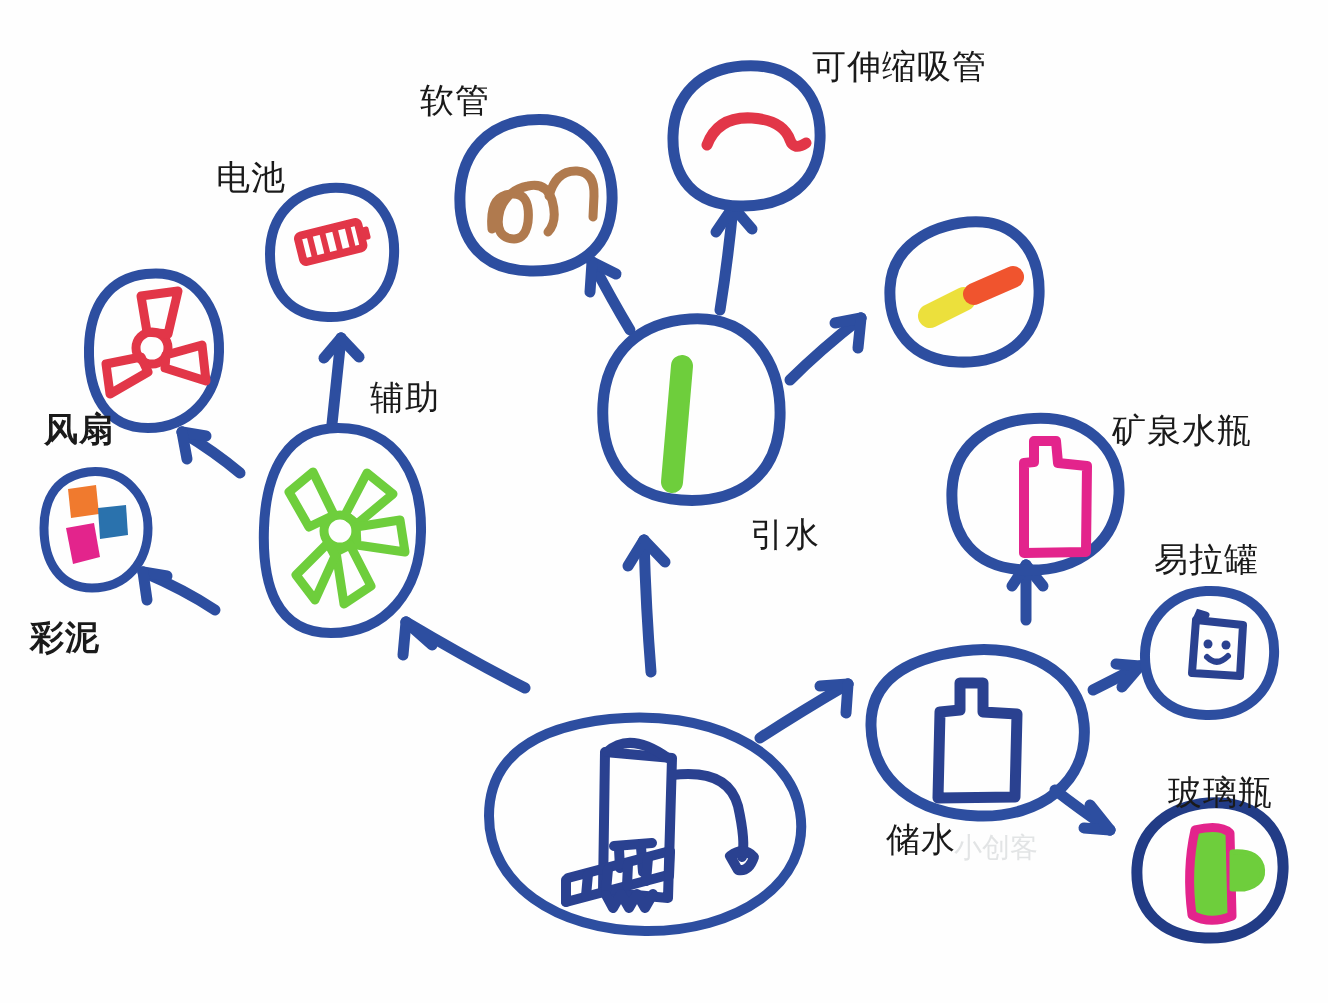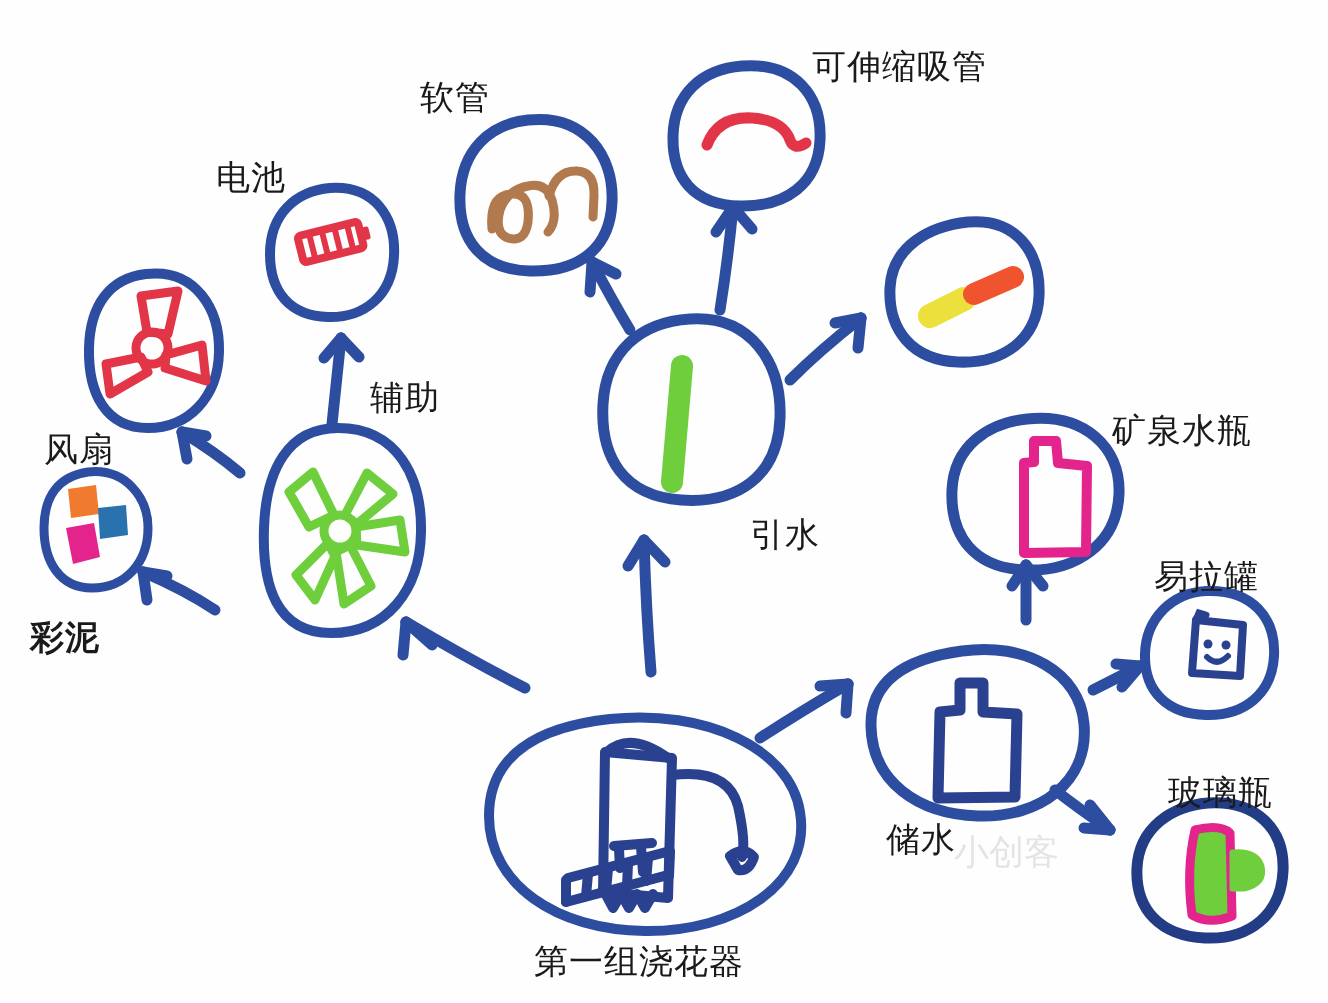--- a/index.html
+++ b/index.html
@@ -28,21 +28,21 @@
     font-size: 34px;
     line-height: 1.05;
     letter-spacing: 1px;
     white-space: nowrap;
     user-select: none;
   }
   .watermark {
     position: absolute;
     font-family: "Liberation Serif", "DejaVu Serif", serif;
     color: rgba(170,175,180,0.33);
-    font-size: 35px;
+    font-size: 28px;
     white-space: nowrap;
     user-select: none;
   }
   svg { display: block; }
 </style>
 </head>
 <body>
 
 <div id="canvas-wrap">
 
@@ -269,40 +269,39 @@
       <path d="M1208,803 C1256,800 1285,829 1283,871 C1281,914 1250,940 1205,938
                C1161,936 1135,910 1137,868 C1139,828 1171,806 1208,803 Z" fill="none" stroke="#223c86" stroke-width="11" stroke-linecap="round"></path>
       <g>
         <path d="M1195,830 Q1220,824 1230,833 L1232,916 Q1210,925 1192,915 Q1186,870 1195,830 Z" fill="#6ece3c" stroke="#e3248c" stroke-width="9" stroke-linejoin="round"></path>
         <path d="M1232,852 Q1257,850 1262,866 Q1266,884 1244,889 L1232,889 Z" fill="#6ece3c" stroke="#6ece3c" stroke-width="5" stroke-linejoin="round"></path>
       </g>
     </g>
 
   </svg>
 
-  <div class="label" style="left:534px; top:944px;">第一组浇花器</div>
-
-  <div class="label" style="left:44px; top:432px;">风扇</div>
+
+  <div class="label" style="left:44px; top:412px;font-weight:bold;">风扇</div>
 
   <div class="label" style="left:30px; top:620px;font-weight:bold;">彩泥</div>
 
   <div class="label" style="left:216px; top:160px;">电池</div>
 
   <div class="label" style="left:370px; top:380px;">辅助</div>
 
-  <div class="label" style="left:420px; top:83px;font-family:Liberation Mono, monospace;">软管</div>
+  <div class="label" style="left:420px; top:83px;">软管</div>
 
   <div class="label" style="left:812px; top:49px;">可伸缩吸管</div>
 
 
   <div class="label" style="left:721px; top:517px;margin-left:29px;">引水</div>
 
   <div class="label" style="left:886px; top:822px;font-family:Liberation Serif, serif;">储水</div>
 
   <div class="label" style="left:1112px; top:413px;font-family:Liberation Serif, serif;">矿泉水瓶</div>
 
-  <div class="label" style="left:1154px; top:542px;margin-top:17px;">易拉罐</div>
+  <div class="label" style="left:1154px; top:542px;">易拉罐</div>
 
   <div class="label" style="left:1168px; top:775px;">玻璃瓶</div>
 
   <div class="watermark" style="left:954px; top:829px;">小创客</div>
 
 </div>
 
 </body></html>

